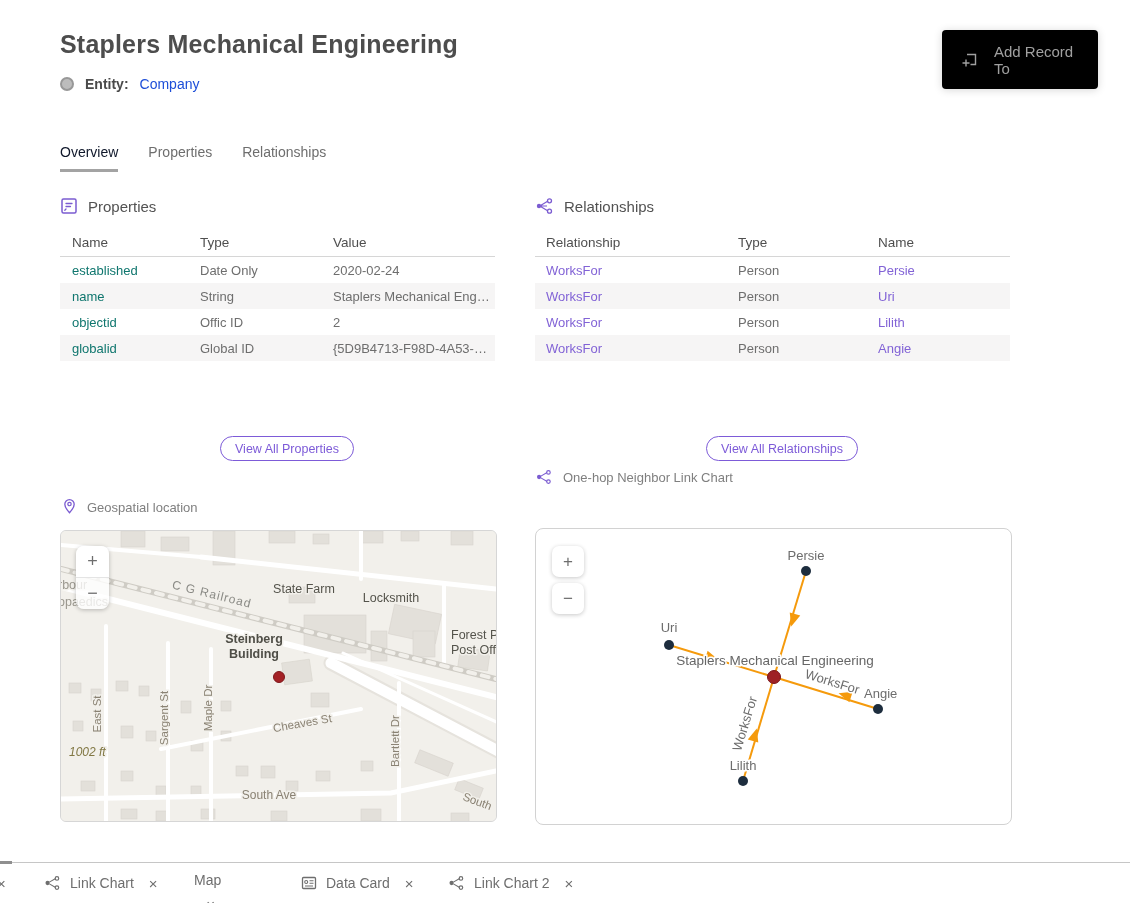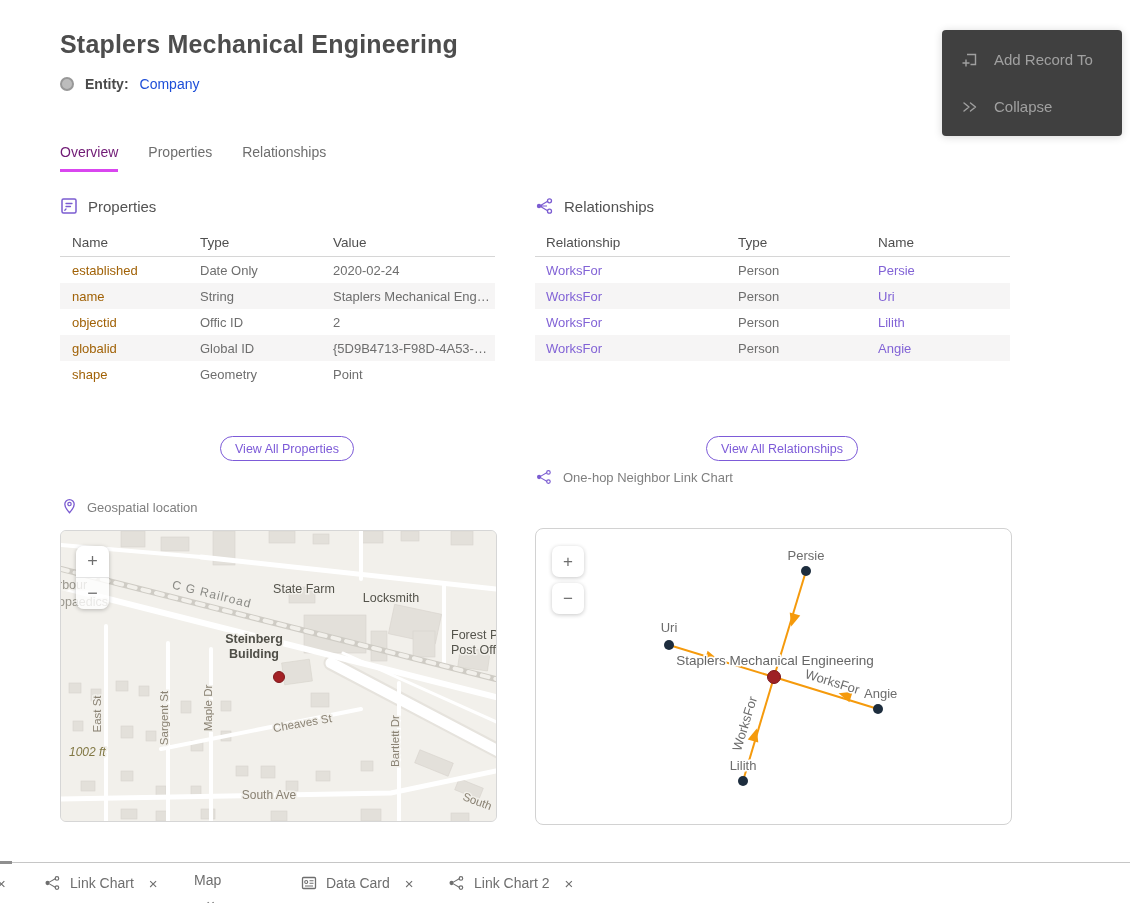--- a/index.html
+++ b/index.html
@@ -9,48 +9,48 @@
     font-family:"Liberation Sans","DejaVu Sans",sans-serif;
   }
   .abs{position:absolute;}
   
   .title{left:60px;top:30px;font-size:25px;font-weight:700;color:#4d4d4d;letter-spacing:.2px;}
   .entity-row{left:60px;top:76px;display:flex;align-items:center;gap:11px;font-size:14px;}
   .entity-dot{width:14px;height:14px;border-radius:50%;background:#bcbcbc;border:2px solid #989898;box-sizing:border-box;}
   .entity-label{font-weight:700;color:#4a4a4a;}
   .entity-type{color:#1d4ed8;}
   
-  .menu{left:942px;top:30px;width:180px;background:#404040;border-radius:4px;
+  .menu{left:942px;top:30px;width:156px;background:#000000;border-radius:4px;
         box-shadow:0 1px 8px rgba(0,0,0,.16);padding:6px 0;}
   .menu-item{display:flex;align-items:center;gap:15px;height:47px;padding:0 19px;
              color:#a0a0a0;font-size:15px;cursor:pointer;}
   .menu-item svg{flex:0 0 auto;}
   
   .tabs{left:60px;top:144px;display:flex;gap:30px;font-size:14px;}
   .tab{padding-bottom:9px;color:#6e6e6e;cursor:pointer;}
-  .tab.active{color:#701a75;border-bottom:3px solid #d946ef;}
+  .tab.active{color:#0f172a;border-bottom:3px solid #a3a3a3;}
   
   .sec-h{display:flex;align-items:center;gap:10px;font-size:15px;color:#525252;}
   .sub-h{display:flex;align-items:flex-end;gap:10px;font-size:13px;color:#7f7f7f;}
   
   .tbl{font-size:13px;}
   .t-head{display:flex;height:27px;align-items:center;color:#4f4f4f;font-size:13.5px;
           border-bottom:1px solid #d6d6d6;}
   .t-row{display:flex;height:26px;align-items:center;color:#6e6e6e;}
   .t-row.alt{background:#f6f5f5;}
   #props-table{left:60px;top:229px;width:435px;}
   #rels-table{left:535px;top:229px;width:475px;}
   .pc1{width:128px;padding-left:12px;}
   .pc2{width:133px;}
   .pc3{flex:1;white-space:nowrap;overflow:hidden;}
   .rc1{width:192px;padding-left:11px;}
   .rc2{width:140px;}
   .rc3{flex:1;}
   .plink{color:#8263d6;cursor:pointer;}
-  .namecell{color:#a16207;}
+  .namecell{color:#0f766e;}
   
   .pill{position:absolute;height:25px;padding:0 14px;border:1px solid #7d5bd8;color:#7d5bd8;
         border-radius:13px;font-size:12.5px;background:#fff;cursor:pointer;
         font-family:"Liberation Sans","DejaVu Sans",sans-serif;}
   
   .mapcard{left:60px;top:530px;width:435px;height:290px;border:1px solid #d6d6d6;border-radius:6px;
            overflow:hidden;background:#f2f0eb;}
   .lccard{left:535px;top:528px;width:475px;height:295px;border:1px solid #d2d2d2;border-radius:8px;
           overflow:hidden;background:#fff;}
   
@@ -82,26 +82,20 @@
 </div>
 
 <div class="abs menu">
   <div class="menu-item">
     <svg width="18" height="18" viewBox="0 0 18 18">
       <path d="M6,3.5 H14.5 V13.5 H9.5" fill="none" stroke="#a0a0a0" stroke-width="1.4"></path>
       <path d="M5,8.5 V15.5 M1.5,12 H8.5" fill="none" stroke="#a0a0a0" stroke-width="1.4"></path>
     </svg>
     <span>Add Record To</span>
   </div>
-  <div class="menu-item">
-    <svg width="18" height="18" viewBox="0 0 18 18">
-      <path d="M3,5 L8,9 L3,13 M9.5,5 L14.5,9 L9.5,13" fill="none" stroke="#a0a0a0" stroke-width="1.4" stroke-linecap="round" stroke-linejoin="round"></path>
-    </svg>
-    <span>Collapse</span>
-  </div>
 </div>
 
 <div class="abs tabs">
   <div class="tab active">Overview</div>
   <div class="tab">Properties</div>
   <div class="tab">Relationships</div>
 </div>
 
 <div class="abs sec-h" style="left:60px;top:197px;">
   <svg width="18" height="18" viewBox="0 0 18 18">
@@ -129,25 +123,20 @@
   </div>
   <div class="t-row">
     <div class="pc1 namecell">objectid</div>
     <div class="pc2">Offic ID</div>
     <div class="pc3">2</div>
   </div>
   <div class="t-row alt">
     <div class="pc1 namecell">globalid</div>
     <div class="pc2">Global ID</div>
     <div class="pc3">{5D9B4713-F98D-4A53-…</div>
-  </div>
-  <div class="t-row">
-    <div class="pc1 namecell">shape</div>
-    <div class="pc2">Geometry</div>
-    <div class="pc3">Point</div>
   </div>
 </div>
 
 <div class="abs sec-h" style="left:535px;top:197px;">
   <svg width="19" height="18" viewBox="0 0 19 18">
     <circle cx="4" cy="9" r="2.2" fill="#7b5cd1"></circle>
     <path d="M6,8.2 L13,4 M6,9.8 L13,14 M6,9 H12" stroke="#7b5cd1" stroke-width="1.2" fill="none"></path>
     <circle cx="14.5" cy="3.8" r="2" fill="none" stroke="#7b5cd1" stroke-width="1.3"></circle>
     <circle cx="14.5" cy="14.2" r="2" fill="none" stroke="#7b5cd1" stroke-width="1.3"></circle>
   </svg>

